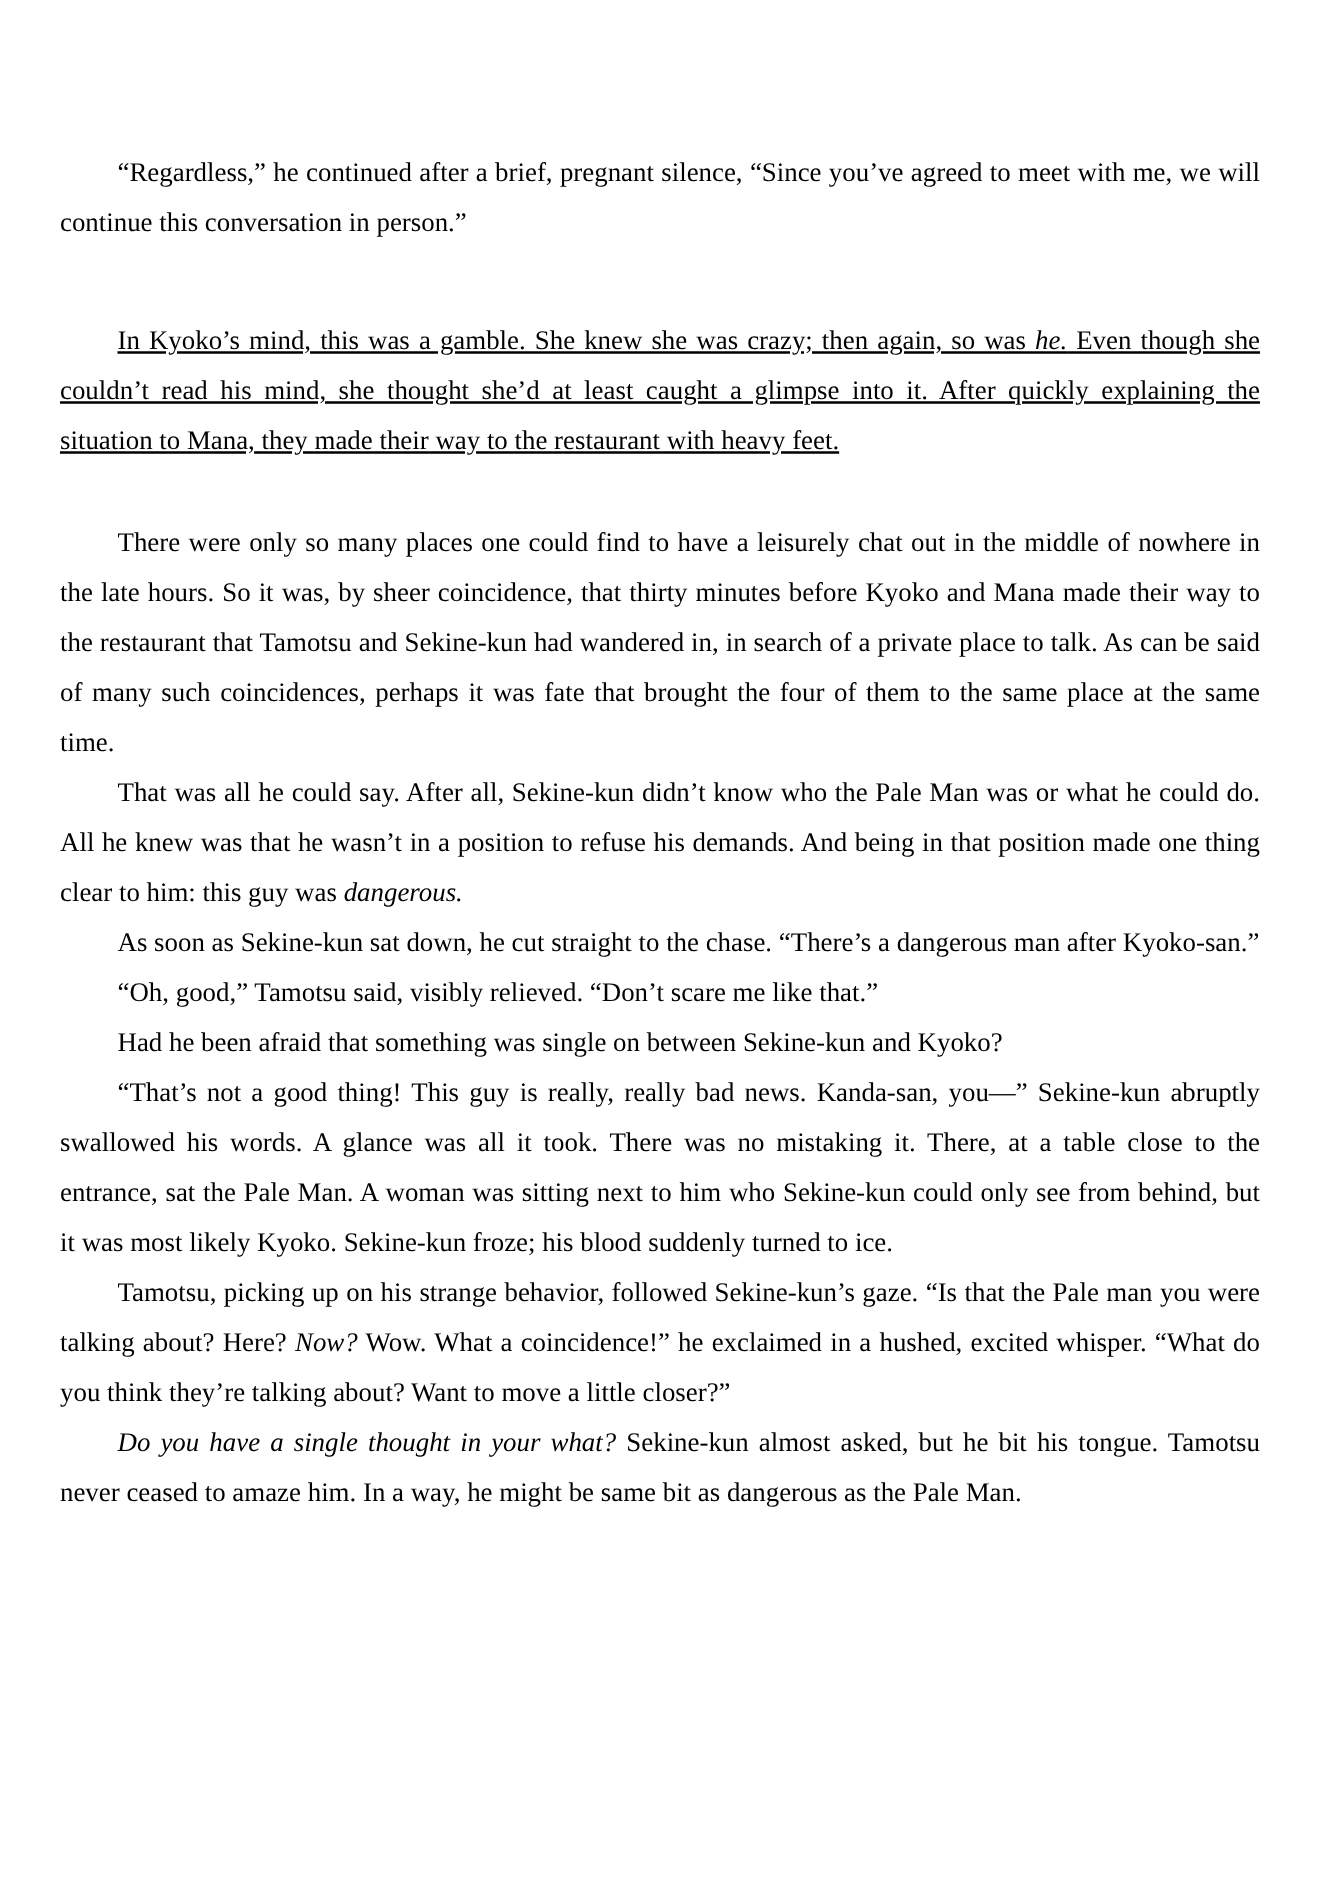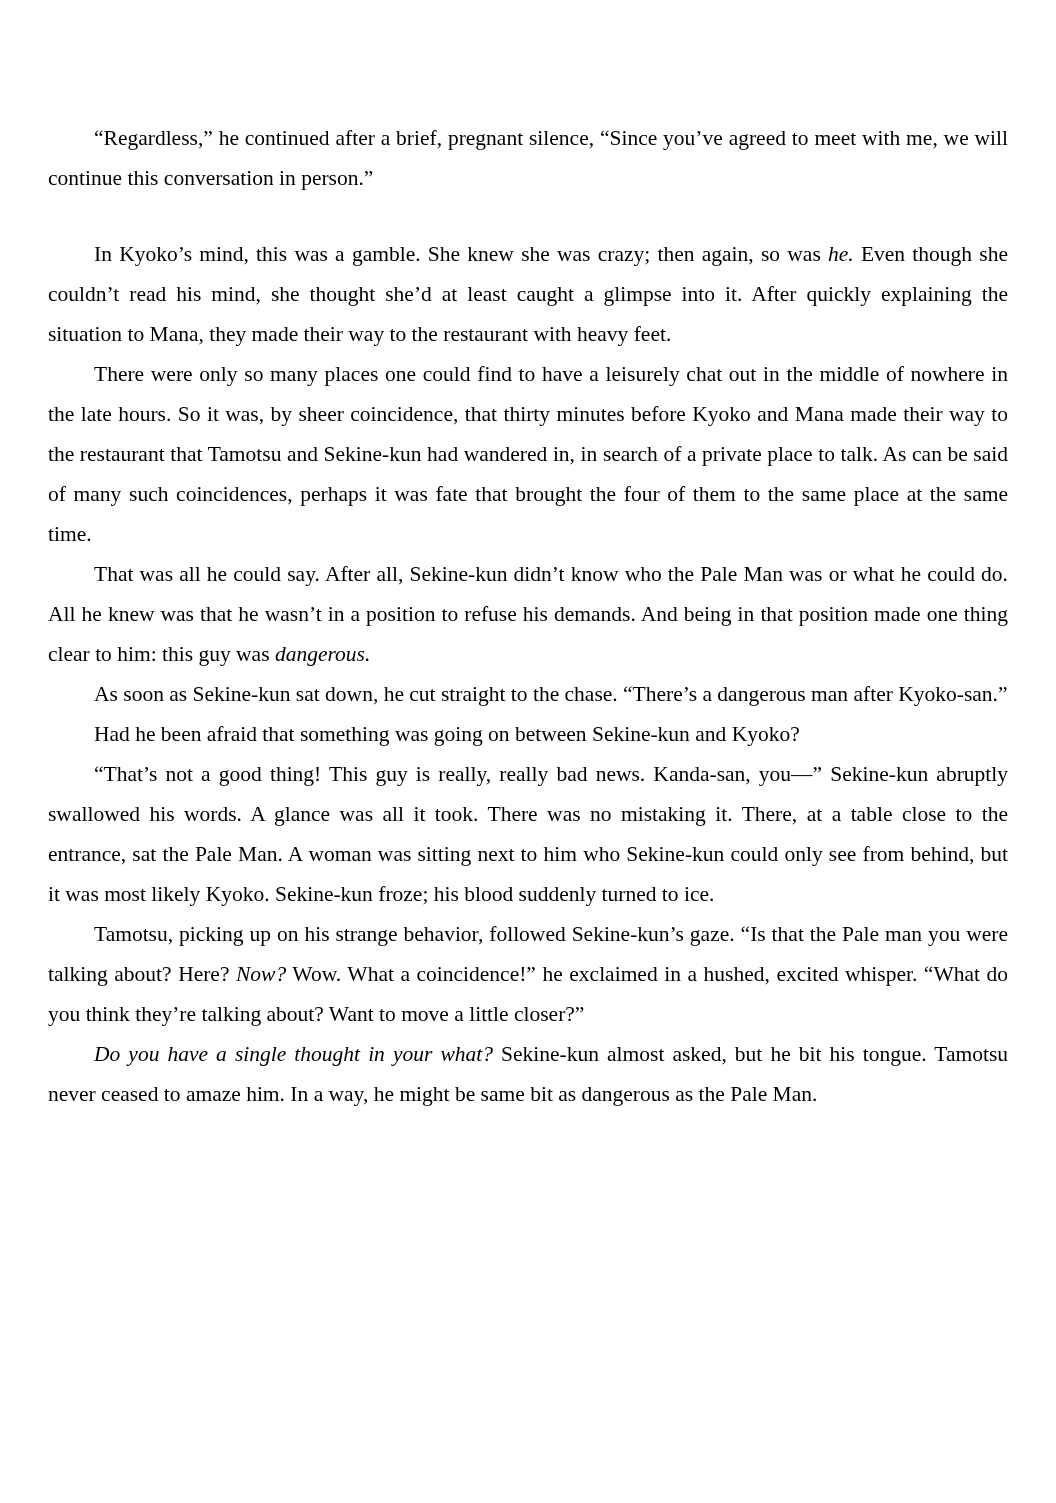--- a/index.html
+++ b/index.html
@@ -28,36 +28,39 @@
     line-height: 40px;
     text-align: justify;
     text-justify: inter-word;
     hyphens: none;
   }
   p {
     margin: 0;
     text-indent: 46px;
   }
   p.gap-large {
-    margin-top: 36px;
+    margin-top: 54px;
+    text-decoration: underline;
   }
   p.gap-xl {
+    margin-top: 42px;
   }
   em {
     font-style: italic;
   }
 </style>
 </head>
 <body>
 
 <div class="page">
   <div class="body-text" id="body-text">
       <p><span>“Regardless,” he continued after a brief, pregnant silence, “Since you’ve agreed to meet with me, we will continue this conversation in person.”</span></p>
       <p class="gap-large"><span>In Kyoko’s mind, this was a gamble. She knew she was crazy; then again, so was </span><em>he.</em><span> Even though she couldn’t read his mind, she thought she’d at least caught a glimpse into it. After quickly explaining the situation to Mana, they made their way to the restaurant with heavy feet.</span></p>
       <p class="gap-xl"><span>There were only so many places one could find to have a leisurely chat out in the middle of nowhere in the late hours. So it was, by sheer coincidence, that thirty minutes before Kyoko and Mana made their way to the restaurant that Tamotsu and Sekine-kun had wandered in, in search of a private place to talk. As can be said of many such coincidences, perhaps it was fate that brought the four of them to the same place at the same time.</span></p>
       <p><span>That was all he could say. After all, Sekine-kun didn’t know who the Pale Man was or what he could do. All he knew was that he wasn’t in a position to refuse his demands. And being in that position made one thing clear to him: this guy was </span><em>dangerous.</em></p>
       <p><span>As soon as Sekine-kun sat down, he cut straight to the chase. “There’s a dangerous man after Kyoko-san.”</span></p>
-      <p><span>Had he been afraid that something was going on between Sekine-kun and Kyoko?</span></p>
+      <p><span>“Oh, good,” Tamotsu said, visibly relieved. “Don’t scare me like that.”</span></p>
+      <p><span>Had he been afraid that something was single on between Sekine-kun and Kyoko?</span></p>
       <p><span>“That’s not a good thing! This guy is really, really bad news. Kanda-san, you—” Sekine-kun abruptly swallowed his words. A glance was all it took. There was no mistaking it. There, at a table close to the entrance, sat the Pale Man. A woman was sitting next to him who Sekine-kun could only see from behind, but it was most likely Kyoko. Sekine-kun froze; his blood suddenly turned to ice.</span></p>
       <p><span>Tamotsu, picking up on his strange behavior, followed Sekine-kun’s gaze. “Is that the Pale man you were talking about? Here? </span><em>Now?</em><span> Wow. What a coincidence!” he exclaimed in a hushed, excited whisper. “What do you think they’re talking about? Want to move a little closer?”</span></p>
       <p><em>Do you have a single thought in your what?</em><span> Sekine-kun almost asked, but he bit his tongue. Tamotsu never ceased to amaze him. In a way, he might be same bit as dangerous as the Pale Man.</span></p>
     </div>
 </div>
 
 </body></html>

